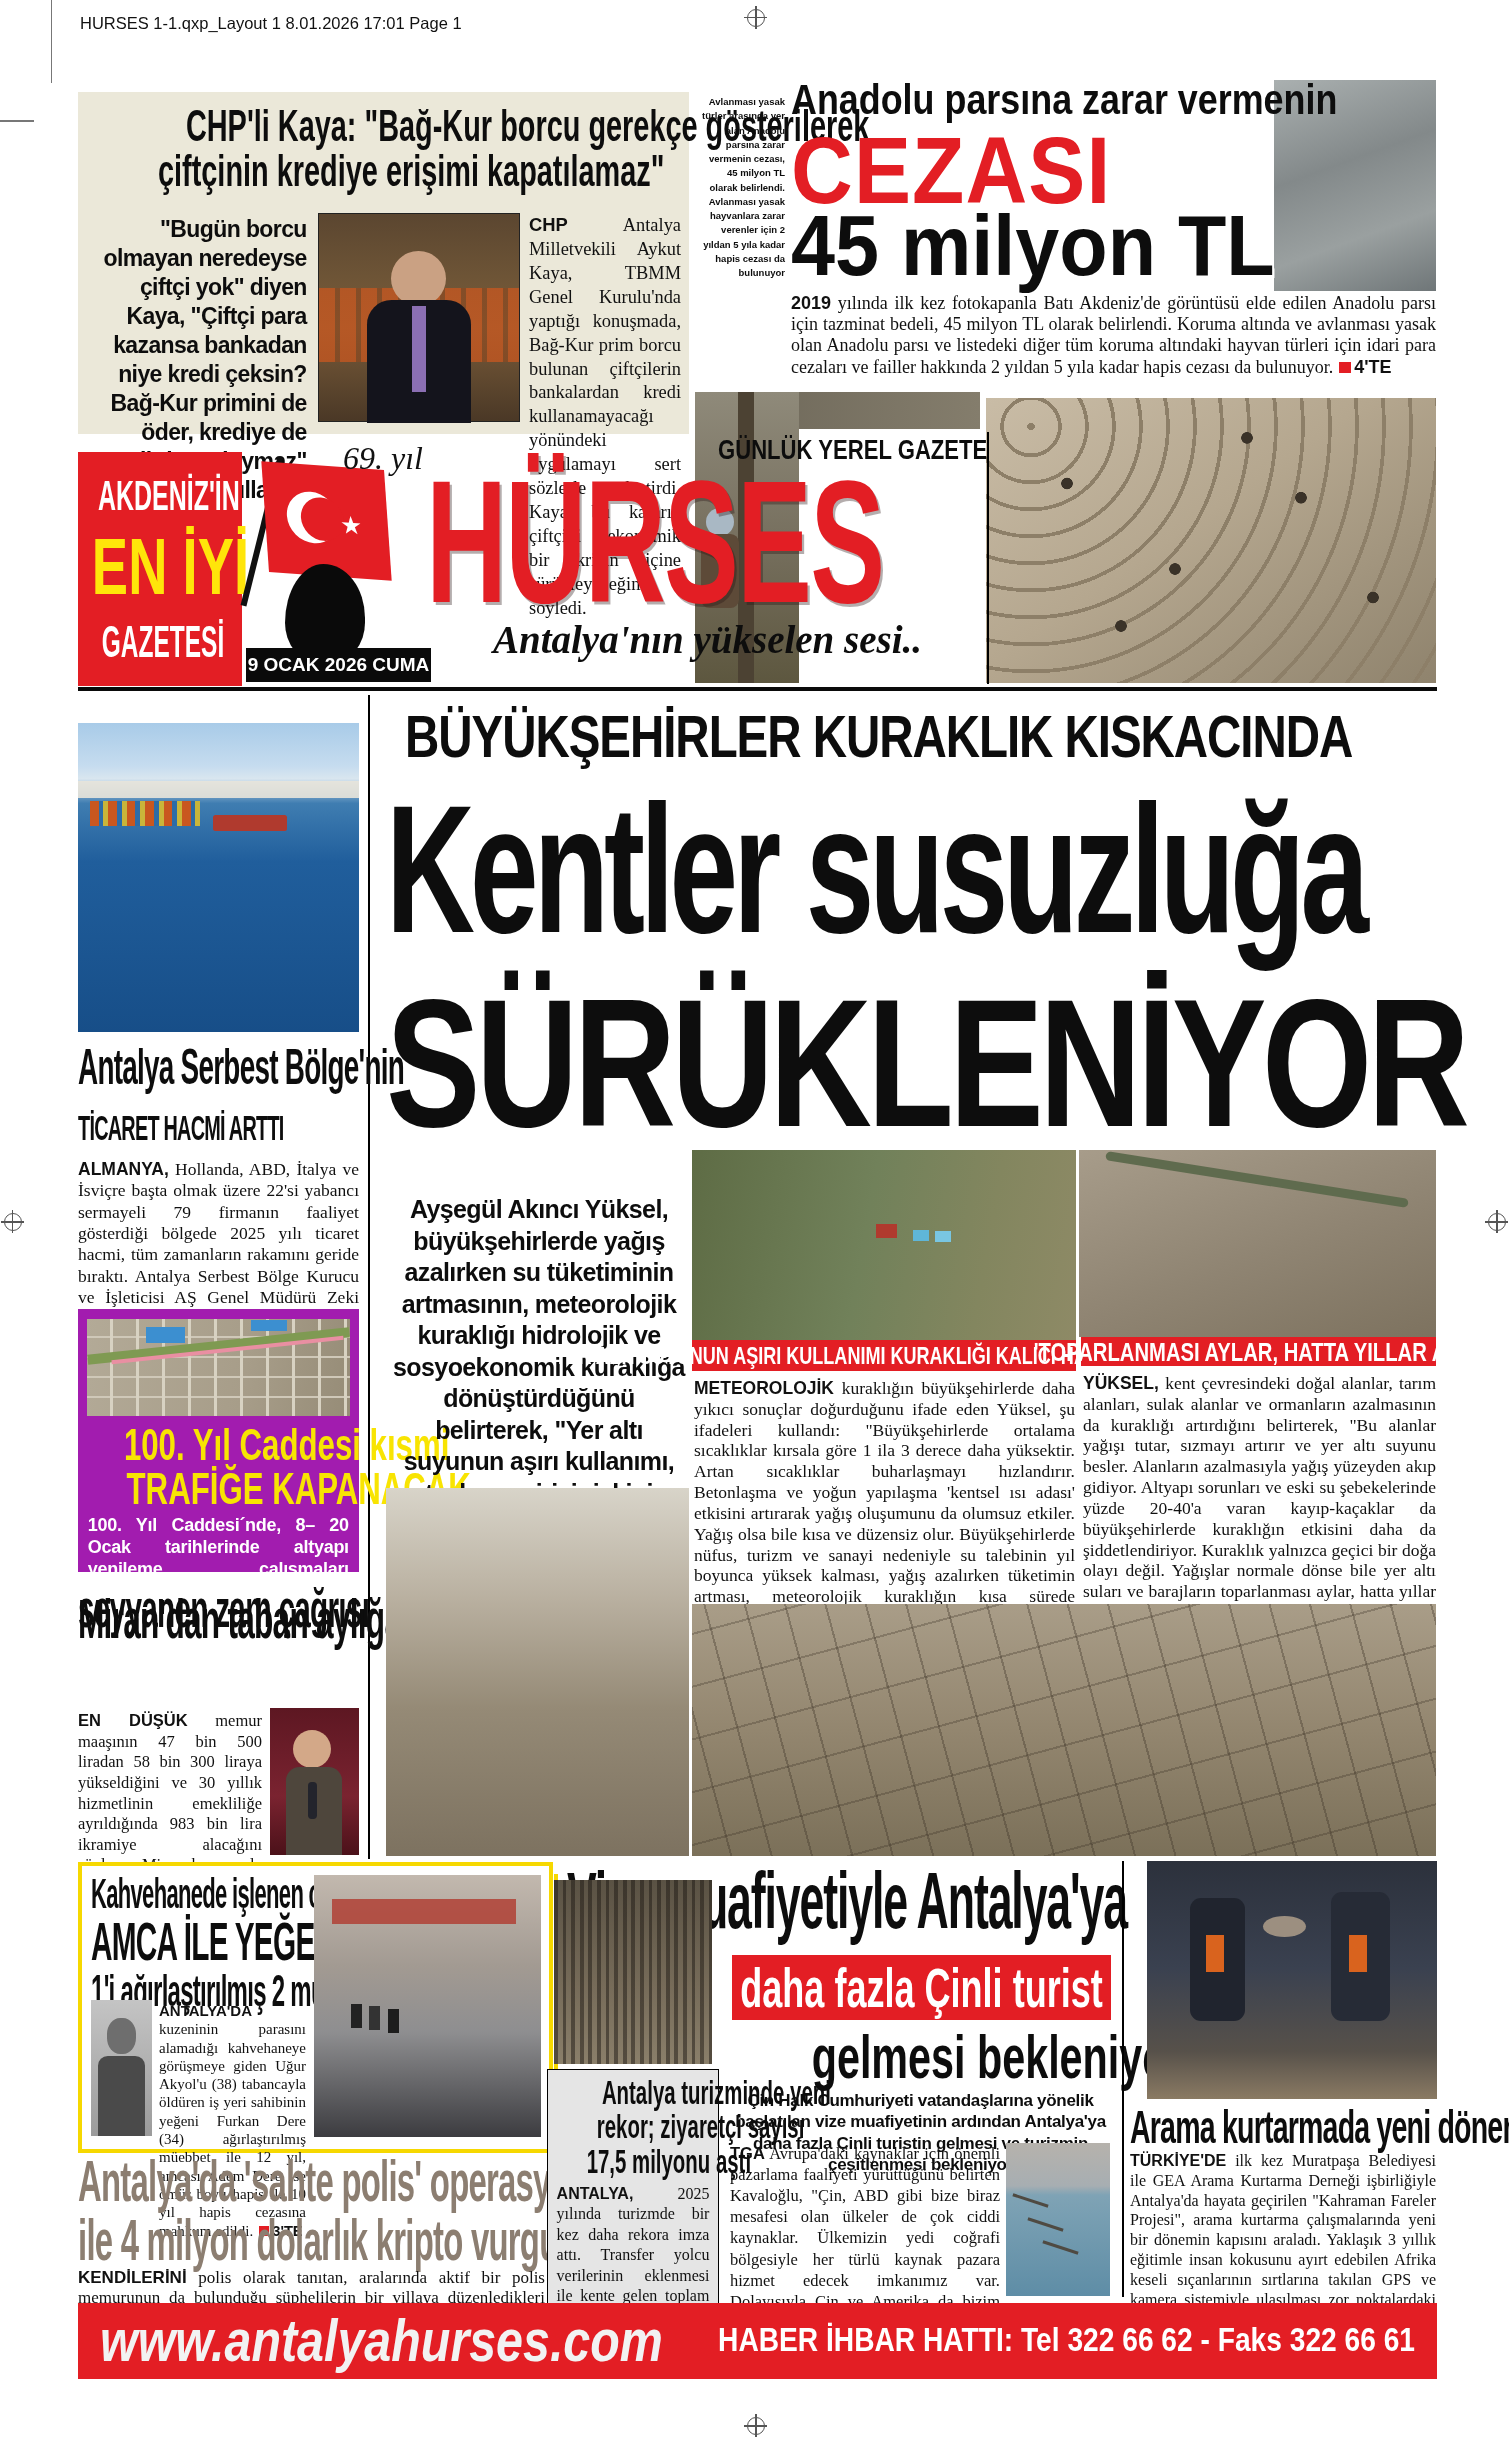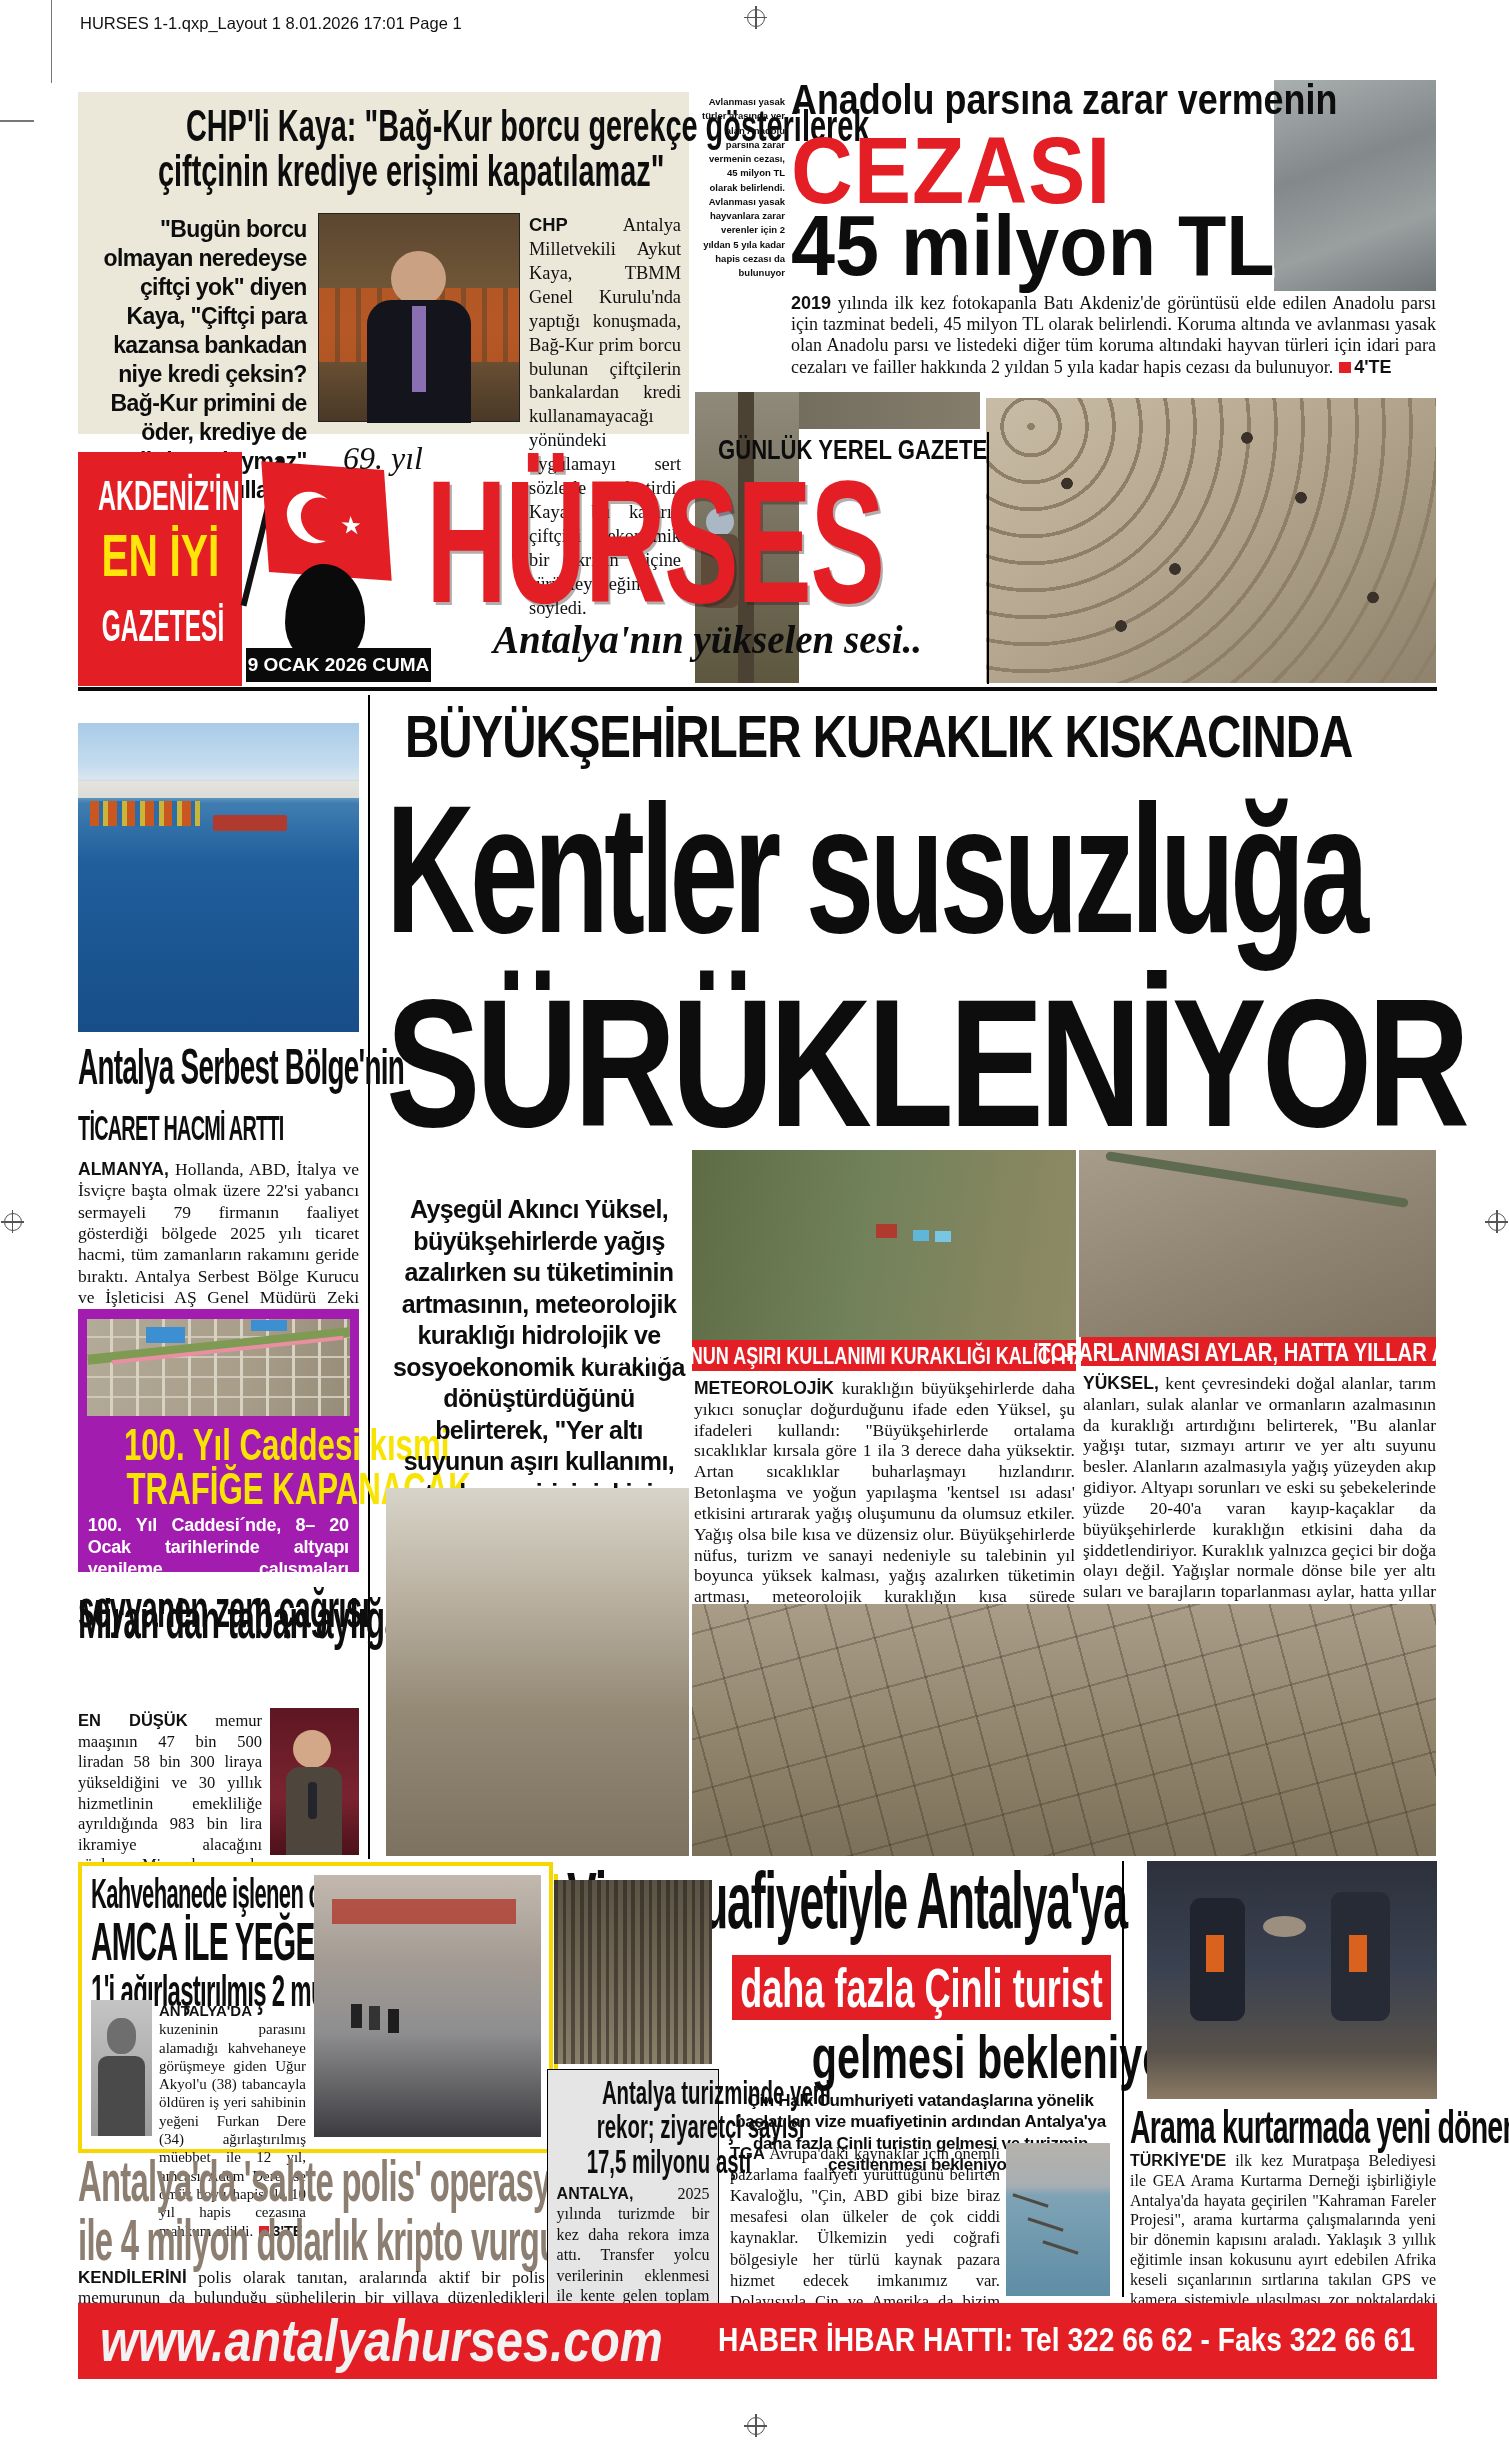--- a/index.html
+++ b/index.html
@@ -92,21 +92,21 @@
   </div>
   <div class="abs hl" style="left:791px;top:202px;font-size:86px;text-shadow:2.5px 2.5px 0 #ffffff;">
     <span class="cond" style="transform:scale(0.92,1.0);">45 milyon TL</span>
   </div>
   <div class="abs serif" style="left:791px;top:293px;width:645px;height:101px;font-size:18px;line-height:1.18;">
     <span class="lead">2019</span> <span>yılında ilk kez fotokapanla Batı Akdeniz'de görüntüsü elde edilen Anadolu parsı için tazminat bedeli, 45 milyon TL olarak belirlendi. Koruma altında ve avlanması yasak olan Anadolu parsı ve listedeki diğer tüm koruma altındaki hayvan türleri için idari para cezaları ve failler hakkında 2 yıldan 5 yıla kadar hapis cezası da bulunuyor.</span><span class="refsq"></span><span class="reftx" style="font-size:18px;">4'TE</span>
   </div>
 
   <div class="abs" style="left:78px;top:452px;width:164px;height:234px;background:#e31e24;color:#fff;text-align:center;">
     <div class="hl" style="color:#fff;font-size:32px;margin-top:23px;"><span class="condc" style="transform:scale(0.78,1.3);">AKDENİZ'İN</span></div>
-    <div class="hl" style="color:#ffe50a;font-size:48px;margin-top:18.4px;"><span class="condc" style="transform:scale(0.85,1.25);">EN İYİ</span></div>
+    <div class="hl" style="color:#ffe50a;font-size:64px;margin-top:18.4px;"><span class="condc" style="transform:scale(0.85,1.25);">EN İYİ</span></div>
     <div class="hl" style="color:#fff;font-size:34px;margin-top:28px;"><span class="condc" style="transform:scale(0.72,1.3);">GAZETESİ</span></div>
   </div>
 
   <div class="abs" style="left:248px;top:441px;width:184px;height:202px;">
     <div class="abs" style="left:11px;top:13.5px;width:6.1px;height:153px;background:#111;transform:rotate(14deg);"></div>
     <div class="abs" style="left:17px;top:24.5px;width:123px;height:110px;background:#e31e24;transform:skewY(8deg) rotate(-4deg);">
       <div class="abs" style="left:22px;top:27px;width:51px;height:51px;border-radius:50%;background:#fff;"></div>
       <div class="abs" style="left:36px;top:32px;width:43px;height:43px;border-radius:50%;background:#e31e24;"></div>
       <div class="abs" style="left:75px;top:43px;color:#fff;font-size:24.5px;">★</div>
     </div>

